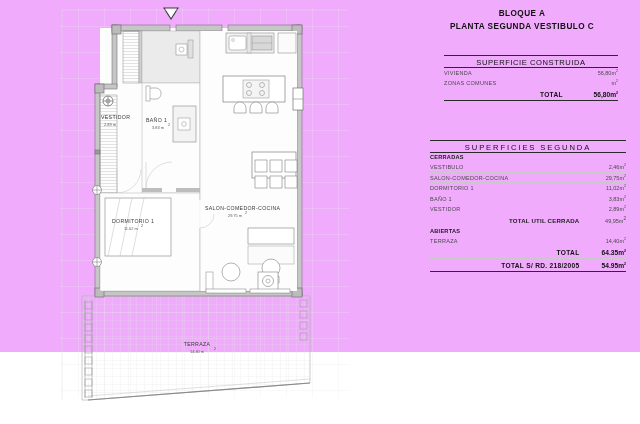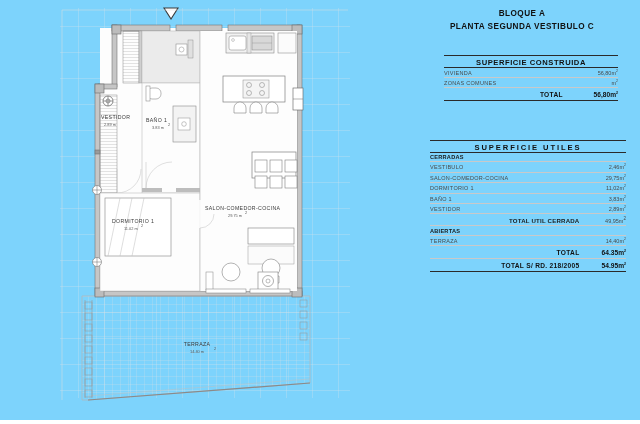--- a/index.html
+++ b/index.html
@@ -3,21 +3,21 @@
 <meta charset="utf-8">
 <style>
   * { box-sizing: border-box; }
   html, body {
     margin: 0; padding: 0;
     width: 640px; height: 424px;
     background: #ffffff;
     font-family: "Liberation Sans", sans-serif;
     overflow: hidden;
   }
-  #page { position: relative; width: 640px; height: 420px; background: #7dd3fc; }
+  #page { position: relative; width: 640px; height: 352px; background: #f0abfc; }
 
   
   #plan-area { position: absolute; left: 0; top: 0; width: 400px; height: 424px; }
   #plan-svg { position: absolute; left: 0; top: 0; }
 
   .plan-label { font-size: 5.2px; letter-spacing: .35px; fill: #3a3a3a; font-family: "Liberation Sans", sans-serif; }
   .plan-area-val { font-size: 3.9px; fill: #5a5a5a; font-family: "Liberation Sans", sans-serif; }
 
   
   #right-col { position: absolute; left: 400px; top: 0; width: 240px; height: 424px; }
@@ -32,21 +32,21 @@
   #tbl-construida { position: absolute; left: 44px; top: 55px; width: 174px; }
   #tbl-utiles     { position: absolute; left: 30px; top: 140px; width: 196px; }
 
   table.sheet { width: 100%; border-collapse: collapse; }
   table.sheet td { padding: 0; vertical-align: bottom; }
 
   .hdr-rule-top { border-top: 1.1px solid #2a2a2a; height: 2px; }
   .hdr-rule-bot { border-bottom: 1.1px solid #2a2a2a; }
 
   .tbl-title {
-    font-size: 7.6px; font-weight: bold; color: #111;
+    font-size: 7.6px; font-weight: normal; color: #111;
     letter-spacing: .55px; text-align: center; padding: 2.5px 0 3px 0;
   }
   .tbl-title.wide { letter-spacing: 1.9px; }
 
   tr.row td { border-bottom: .5px solid #c9c9c9; padding: 1.2px 0 1.4px 0; }
   td.k { font-size: 5.5px; color: #4a4a4a; letter-spacing: .3px; padding-left: 2px; }
   td.v { font-size: 5.5px; color: #4a4a4a; text-align: right; padding-right: 3px; white-space: nowrap; }
   td.v sup, td.vb sup { font-size: 3.6px; }
 
   tr.sec td { padding: 1.6px 0 1.2px 0; border-bottom: .5px solid #c9c9c9; }
@@ -371,21 +371,21 @@
         </table>
     </div>
 
     <div id="tbl-utiles">
       <table class="sheet">
         <tbody>
             <tr>
               <td colspan="2" class="hdr-rule-top"></td>
             </tr>
         <tr>
-          <td colspan="2" class="tbl-title wide hdr-rule-bot">SUPERFICIE UTILES</td>
+          <td colspan="2" class="tbl-title wide hdr-rule-bot">SUPERFICIES SEGUNDA</td>
         </tr>
 
         <tr class="sec">
           <td colspan="2" class="sec-k">CERRADAS</td>
         </tr>
 
         <tr class="row">
           <td class="k">VESTIBULO</td>
           <td class="v">
             <span>2,46</span><span>m</span><sup>2</sup>

